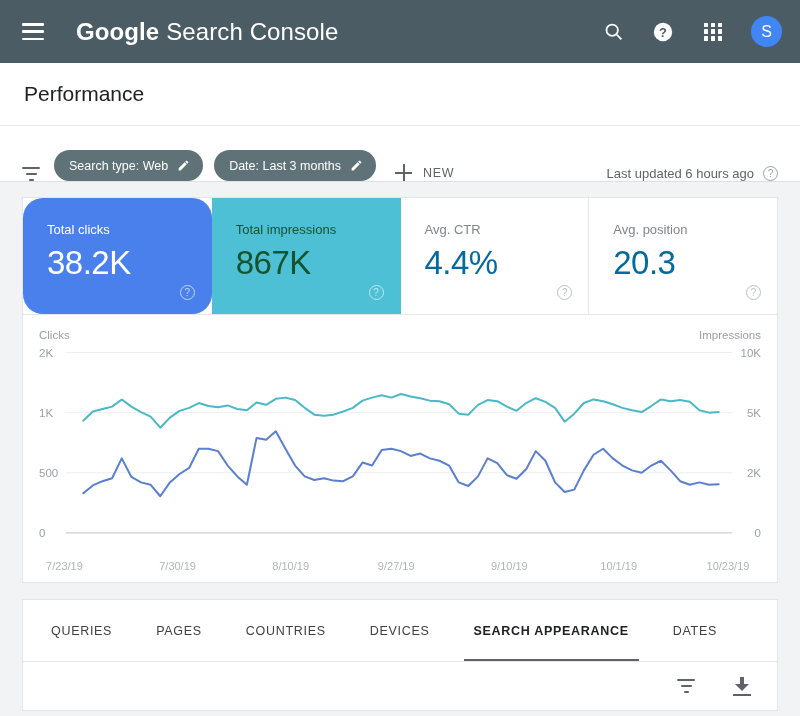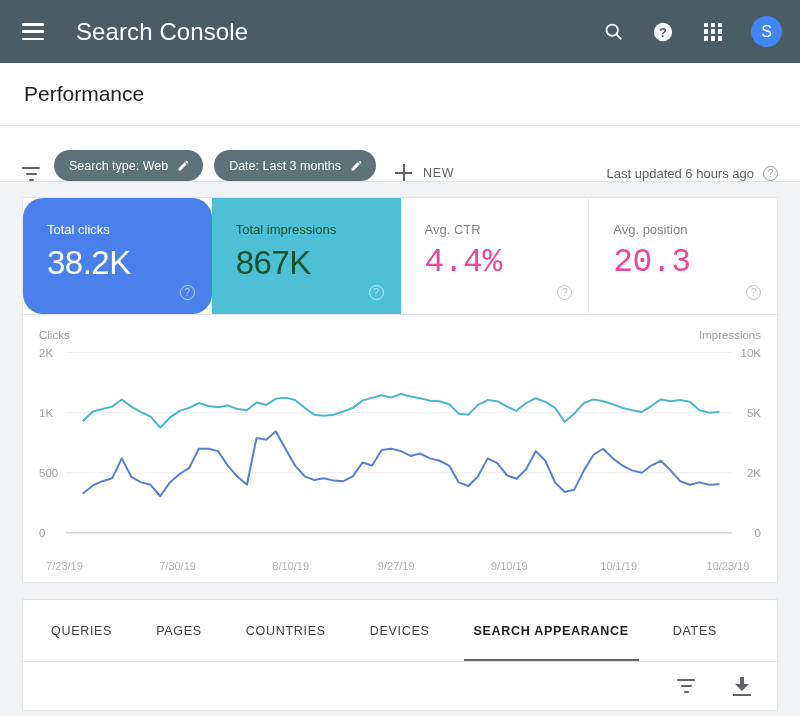--- a/index.html
+++ b/index.html
@@ -78,21 +78,21 @@
   .metric .mhelp { position: absolute; right: 16px; bottom: 14px;
     width: 15px; height: 15px; border-radius: 50%; border: 1.2px solid;
     font-size: 10px; display: flex; align-items: center; justify-content: center; }
   .m-clicks { background: #4a80ec; border-right-color: #4a80ec; border-radius: 20px; }
   .m-clicks .mlabel, .m-clicks .mvalue { color: #fff; }
   .m-clicks .mhelp { border-color: #c2d5f9; color: #c2d5f9; }
   .m-impr { background: #4ec0d5; border-right-color: #4ec0d5; }
   .m-impr .mlabel, .m-impr .mvalue { color: #14532d; }
   .m-impr .mhelp { border-color: #bfe8ef; color: #bfe8ef; }
   .m-plain .mlabel { color: #80868b; }
-  .m-plain .mvalue { color: #ec4899; font-family: Liberation Mono, monospace; }
+  .m-plain .mvalue { color: #0369a1; }
   .m-plain .mhelp { border-color: #bdc1c6; color: #bdc1c6; }
 
   
   .chartcard { border-top: none; padding: 14px 0 4px 0; position: relative; height: 268px; }
   .chart-wrap { position: relative; width: 100%; height: 100%; }
   .axis-title { position: absolute; font-size: 11.5px; color: #9aa0a6; top: 0; }
   .axis-title.left { left: 16px; }
   .axis-title.right { right: 16px; }
   .tick { position: absolute; font-size: 11.5px; color: #9aa0a6; }
   .tick.l { left: 16px; }
@@ -124,20 +124,21 @@
 </head>
 <body>
 
 <div class="appbar">
   <div class="hamburger">
     <span></span>
       <span></span>
       <span></span>
   </div>
   <div class="brand">
+    <span class="b1">Google</span>
     <span class="b2">Search Console</span>
   </div>
   <div class="appbar-spacer"></div>
   <div class="appbar-icons">
     <div class="ic">
       <svg width="21" height="21" viewBox="0 0 24 24" fill="none" stroke="#ffffff" stroke-width="2">
         <circle cx="10.5" cy="10.5" r="6.5"></circle>
           <line x1="15.4" y1="15.4" x2="21" y2="21"></line>
       </svg>
     </div>

